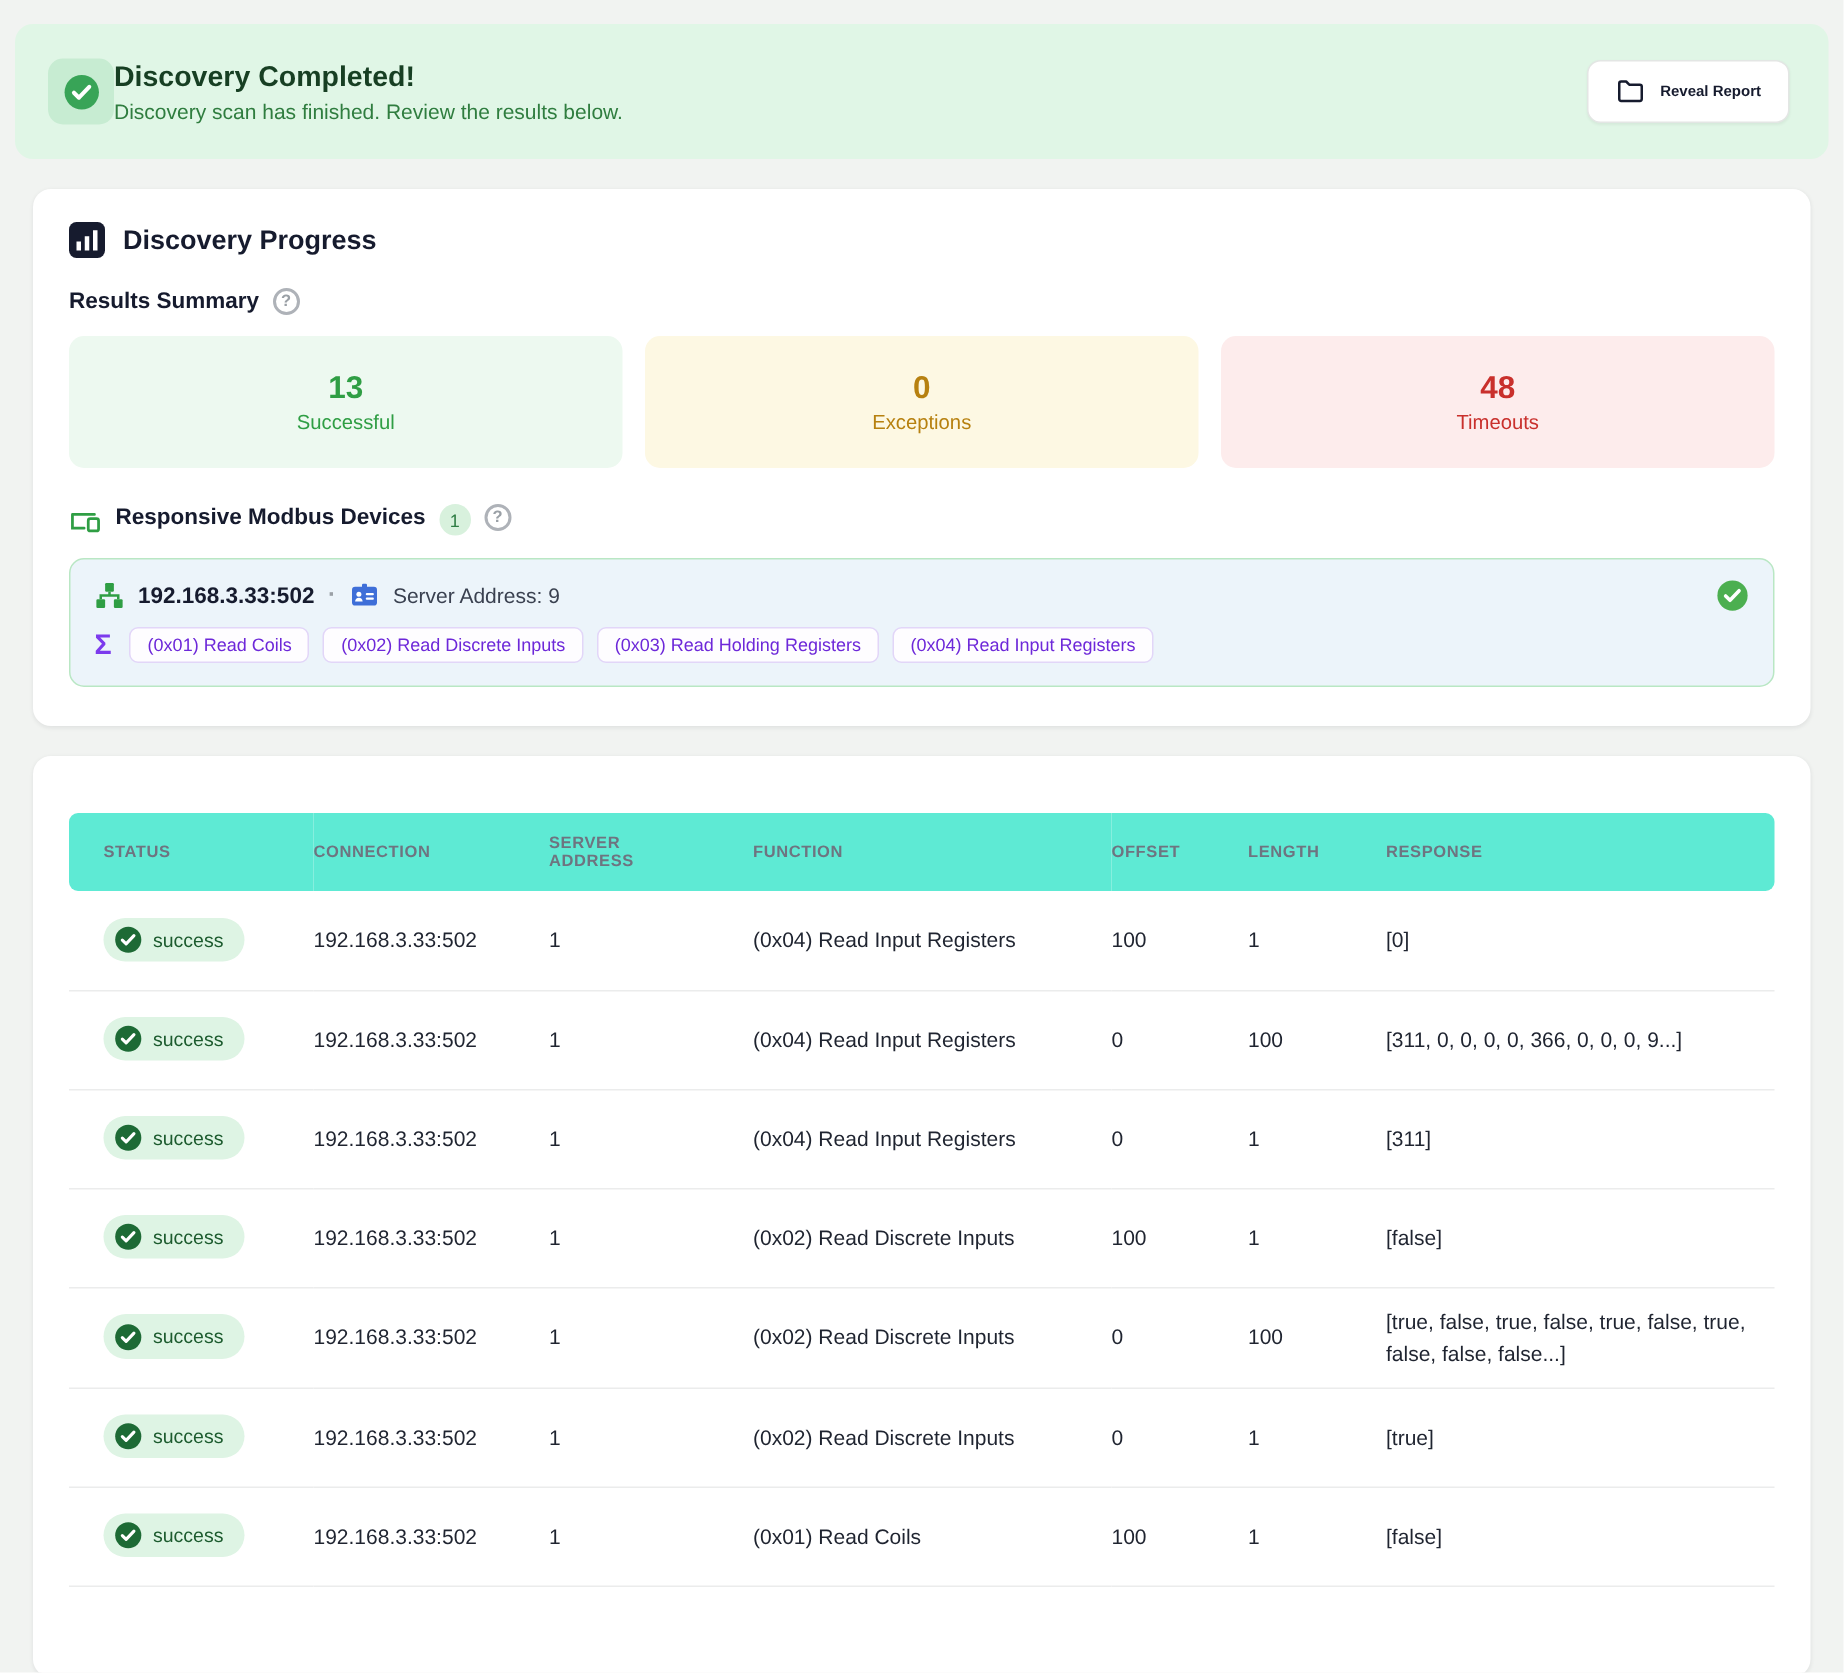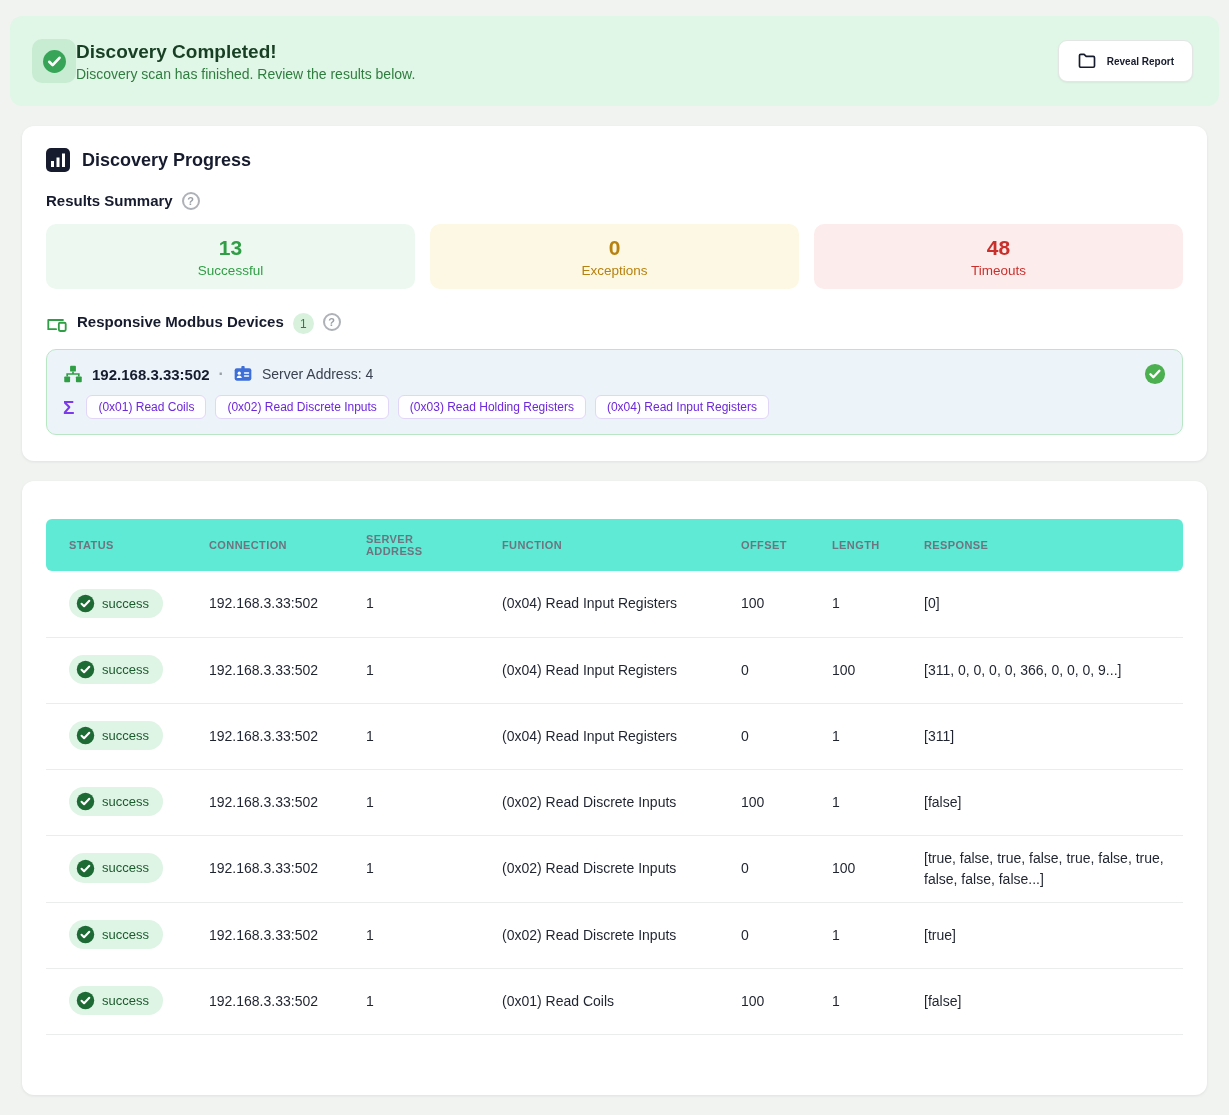--- a/index.html
+++ b/index.html
@@ -44,21 +44,21 @@
   .hdr-icon{width:24px;height:24px;display:flex;}
   .hdr-icon svg{width:24px;height:24px;display:block;}
   .section-row{display:flex;align-items:flex-start;gap:9px;margin-top:20px;}
   .section-row h3{margin:0;font-size:15px;font-weight:bold;color:var(--navy);}
   .help{
     width:18px;height:18px;border-radius:50%;border:2px solid #aeb2b8;color:#9aa0a6;
     font-size:11px;font-weight:bold;display:flex;align-items:center;justify-content:center;cursor:pointer;
   }
   
   .stats{margin-top:14px;display:grid;grid-template-columns:1fr 1fr 1fr;gap:15px;}
-  .stat{border-radius:10px;height:65px;display:flex;flex-direction:column;align-items:center;justify-content:center;gap:3px;}
+  .stat{border-radius:10px;height:88px;display:flex;flex-direction:column;align-items:center;justify-content:center;gap:3px;}
   .stat .num{font-size:21px;font-weight:bold;}
   .stat .lbl{font-size:13.5px;}
   .stat.green{background:var(--stat-green-bg);color:var(--green);}
   .stat.yellow{background:var(--stat-amber-bg);color:var(--amber);}
   .stat.red{background:var(--stat-red-bg);color:var(--red);}
   
   .count-badge{
     min-width:21px;height:21px;border-radius:50%;background:#d8f1dd;color:#2f7d45;
     font-size:12px;display:flex;align-items:center;justify-content:center;padding:0 4px;
   }
@@ -189,21 +189,21 @@
       <span style="display:flex;">
         <svg viewBox="0 0 24 24" width="20" height="20">
             <rect x="2" y="5" width="20" height="15" rx="2.5" fill="#3e6ed8"></rect>
             <rect x="10" y="2.5" width="4" height="5" rx="1" fill="#3e6ed8"></rect>
             <circle cx="7.5" cy="11" r="2" fill="#fff"></circle>
             <path d="M4.5 16.8c0-1.7 1.3-3 3-3s3 1.3 3 3z" fill="#fff"></path>
             <rect x="13" y="10" width="6.5" height="1.8" rx="0.9" fill="#fff"></rect>
             <rect x="13" y="13.6" width="6.5" height="1.8" rx="0.9" fill="#fff"></rect>
           </svg>
       </span>
-      <span class="server-addr">Server Address: 4</span>
+      <span class="server-addr">Server Address: 9</span>
       <span class="device-check">
         <svg viewBox="0 0 24 24">
             <circle cx="12" cy="12" r="11" fill="currentColor"></circle>
             <path d="M7 12.3l3.2 3.2 6.6-7" stroke="#fff" stroke-width="2.6" fill="none" stroke-linecap="round" stroke-linejoin="round"></path>
           </svg>
       </span>
     </div>
     <div class="device-row2">
       <span class="sigma">Σ</span>
       <div class="chips" id="chips">

